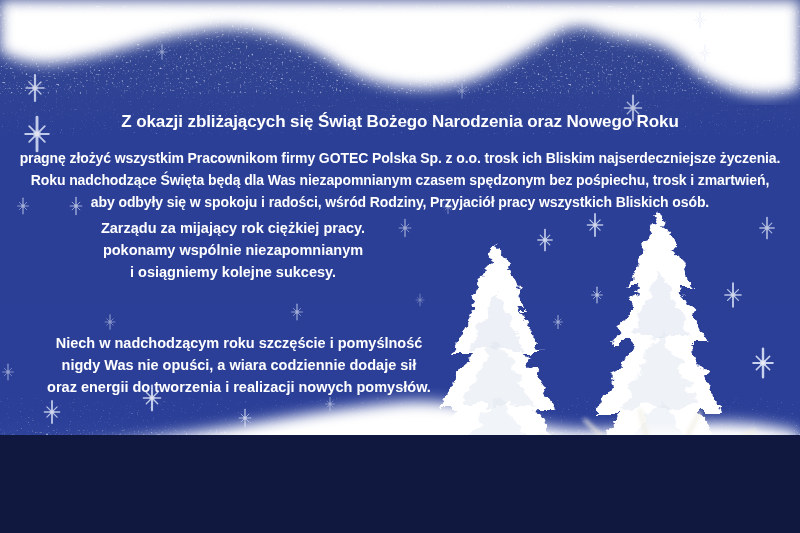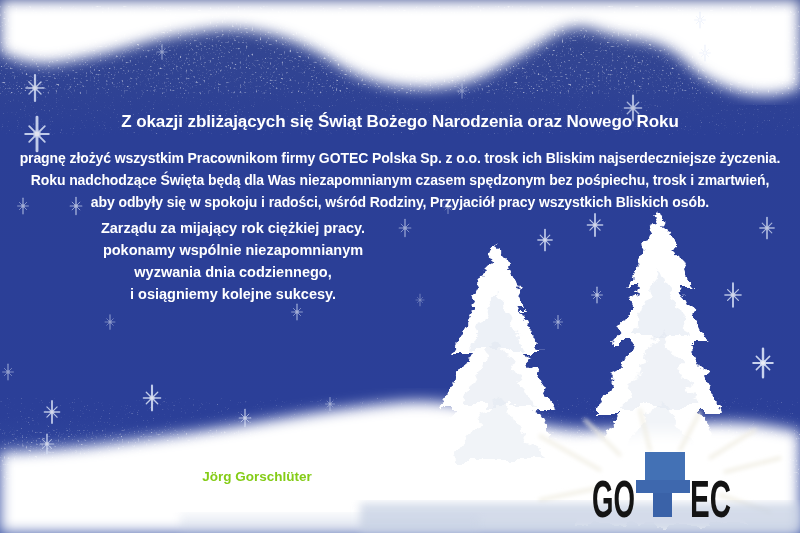--- a/index.html
+++ b/index.html
@@ -1,17 +1,17 @@
 <!DOCTYPE html>
 <html><head>
 <meta charset="utf-8">
 <style>
   html,body{margin:0;padding:0;background:#10183f;}
   .stage{
-    position:relative;width:800px;height:533px;overflow:hidden;
+    position:relative;width:800px;height:435px;overflow:hidden;
     background:#2b3f96;
     font-family:"Liberation Sans",sans-serif;
   }
   .stage svg.bg{position:absolute;left:0;top:0;width:800px;height:533px;display:block;}
   .txt{position:absolute;text-align:center;color:#ffffff;font-weight:bold;pointer-events:none;}
   .card-title{left:0;top:112px;width:800px;font-size:17px;letter-spacing:-0.1px;}
   .para1{left:0;top:147px;width:800px;font-size:14px;line-height:22px;letter-spacing:-0.1px;}
   .block2{left:0;top:217px;width:466px;font-size:14.5px;line-height:22px;}
   .block3{left:0;top:332px;width:478px;font-size:14.5px;line-height:22px;}
   .signature{left:0;top:466px;width:514px;font-size:13.5px;line-height:21px;color:#84cc16;}
@@ -157,24 +157,28 @@
 
   <div class="txt para1">
     <div>pragnę złożyć wszystkim Pracownikom firmy GOTEC Polska Sp. z o.o. trosk ich Bliskim najserdeczniejsze życzenia.</div>
     <div>Roku nadchodzące Święta będą dla Was niezapomnianym czasem spędzonym bez pośpiechu, trosk i zmartwień,</div>
     <div>aby odbyły się w spokoju i radości, wśród Rodziny, Przyjaciół pracy wszystkich Bliskich osób.</div>
   </div>
 
   <div class="txt block2">
     <div>Zarządu za mijający rok ciężkiej pracy.</div>
     <div>pokonamy wspólnie niezapomnianym</div>
-    <div>wyzwania dnia codziennego,</div>
     <div>i osiągniemy kolejne sukcesy.</div>
   </div>
 
+  <div class="txt block3">
+    <div>Niech w nadchodzącym roku szczęście i pomyślność</div>
+    <div>nigdy Was nie opuści, a wiara codziennie dodaje sił</div>
+    <div>oraz energii do tworzenia i realizacji nowych pomysłów.</div>
+  </div>
 
   <div class="txt signature">
     <div>Jörg Gorschlüter</div>
   </div>
 
   <svg class="logo-svg" viewBox="0 0 180 85" aria-hidden="true">
     <text x="17" y="77" font-size="52" font-weight="bold" fill="#141414" font-family="Liberation Sans, sans-serif" textLength="43" lengthAdjust="spacingAndGlyphs">GO</text>
     <g fill="url(#blueT)">
       <rect x="70" y="12" width="40" height="28" fill="#4371b5"></rect>
       <rect x="61" y="40" width="54" height="13" fill="#3e68ae"></rect>

